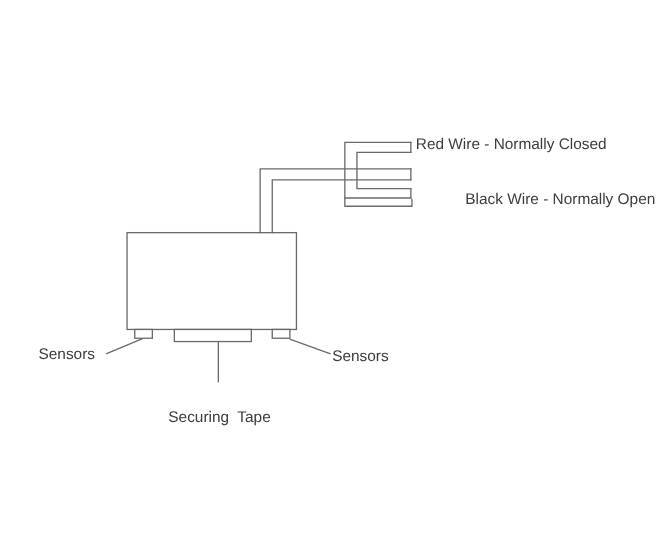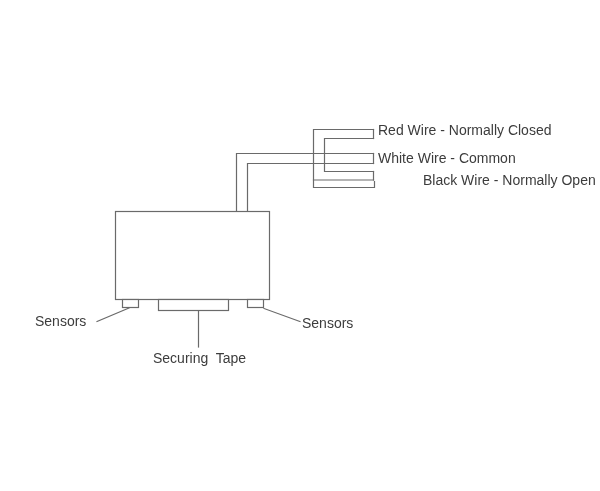--- a/index.html
+++ b/index.html
@@ -66,21 +66,20 @@
 
     <line class="ln" x1="313.5" y1="180" x2="373.5" y2="180"></line>
     <line class="ln" x1="373.5" y1="171.5" x2="373.5" y2="180"></line>
 
     <line class="ln" x1="97" y1="321.5" x2="129" y2="308"></line>
     <line class="ln" x1="264" y1="308.5" x2="300" y2="321.5"></line>
     <line class="ln" x1="198.5" y1="311" x2="198.5" y2="347"></line>
   </svg>
 
   <div class="lbl" style="left:378px; top:122px;">Red Wire - Normally Closed</div>
-  <div class="lbl" style="left:378px; top:150px;">White Wire - Common</div>
   <div class="lbl" style="left:377px; top:172px;margin-left:46px;">Black Wire - Normally Open</div>
 
   <div class="lbl" style="left:35px; top:313px;">Sensors</div>
   <div class="lbl" style="left:302px; top:315px;">Sensors</div>
 
-  <div class="lbl" style="left:153px; top:350px;">Securing  Tape</div>
+  <div class="lbl" style="left:153px; top:371px;">Securing  Tape</div>
 
 </div>
 
 </body></html>

